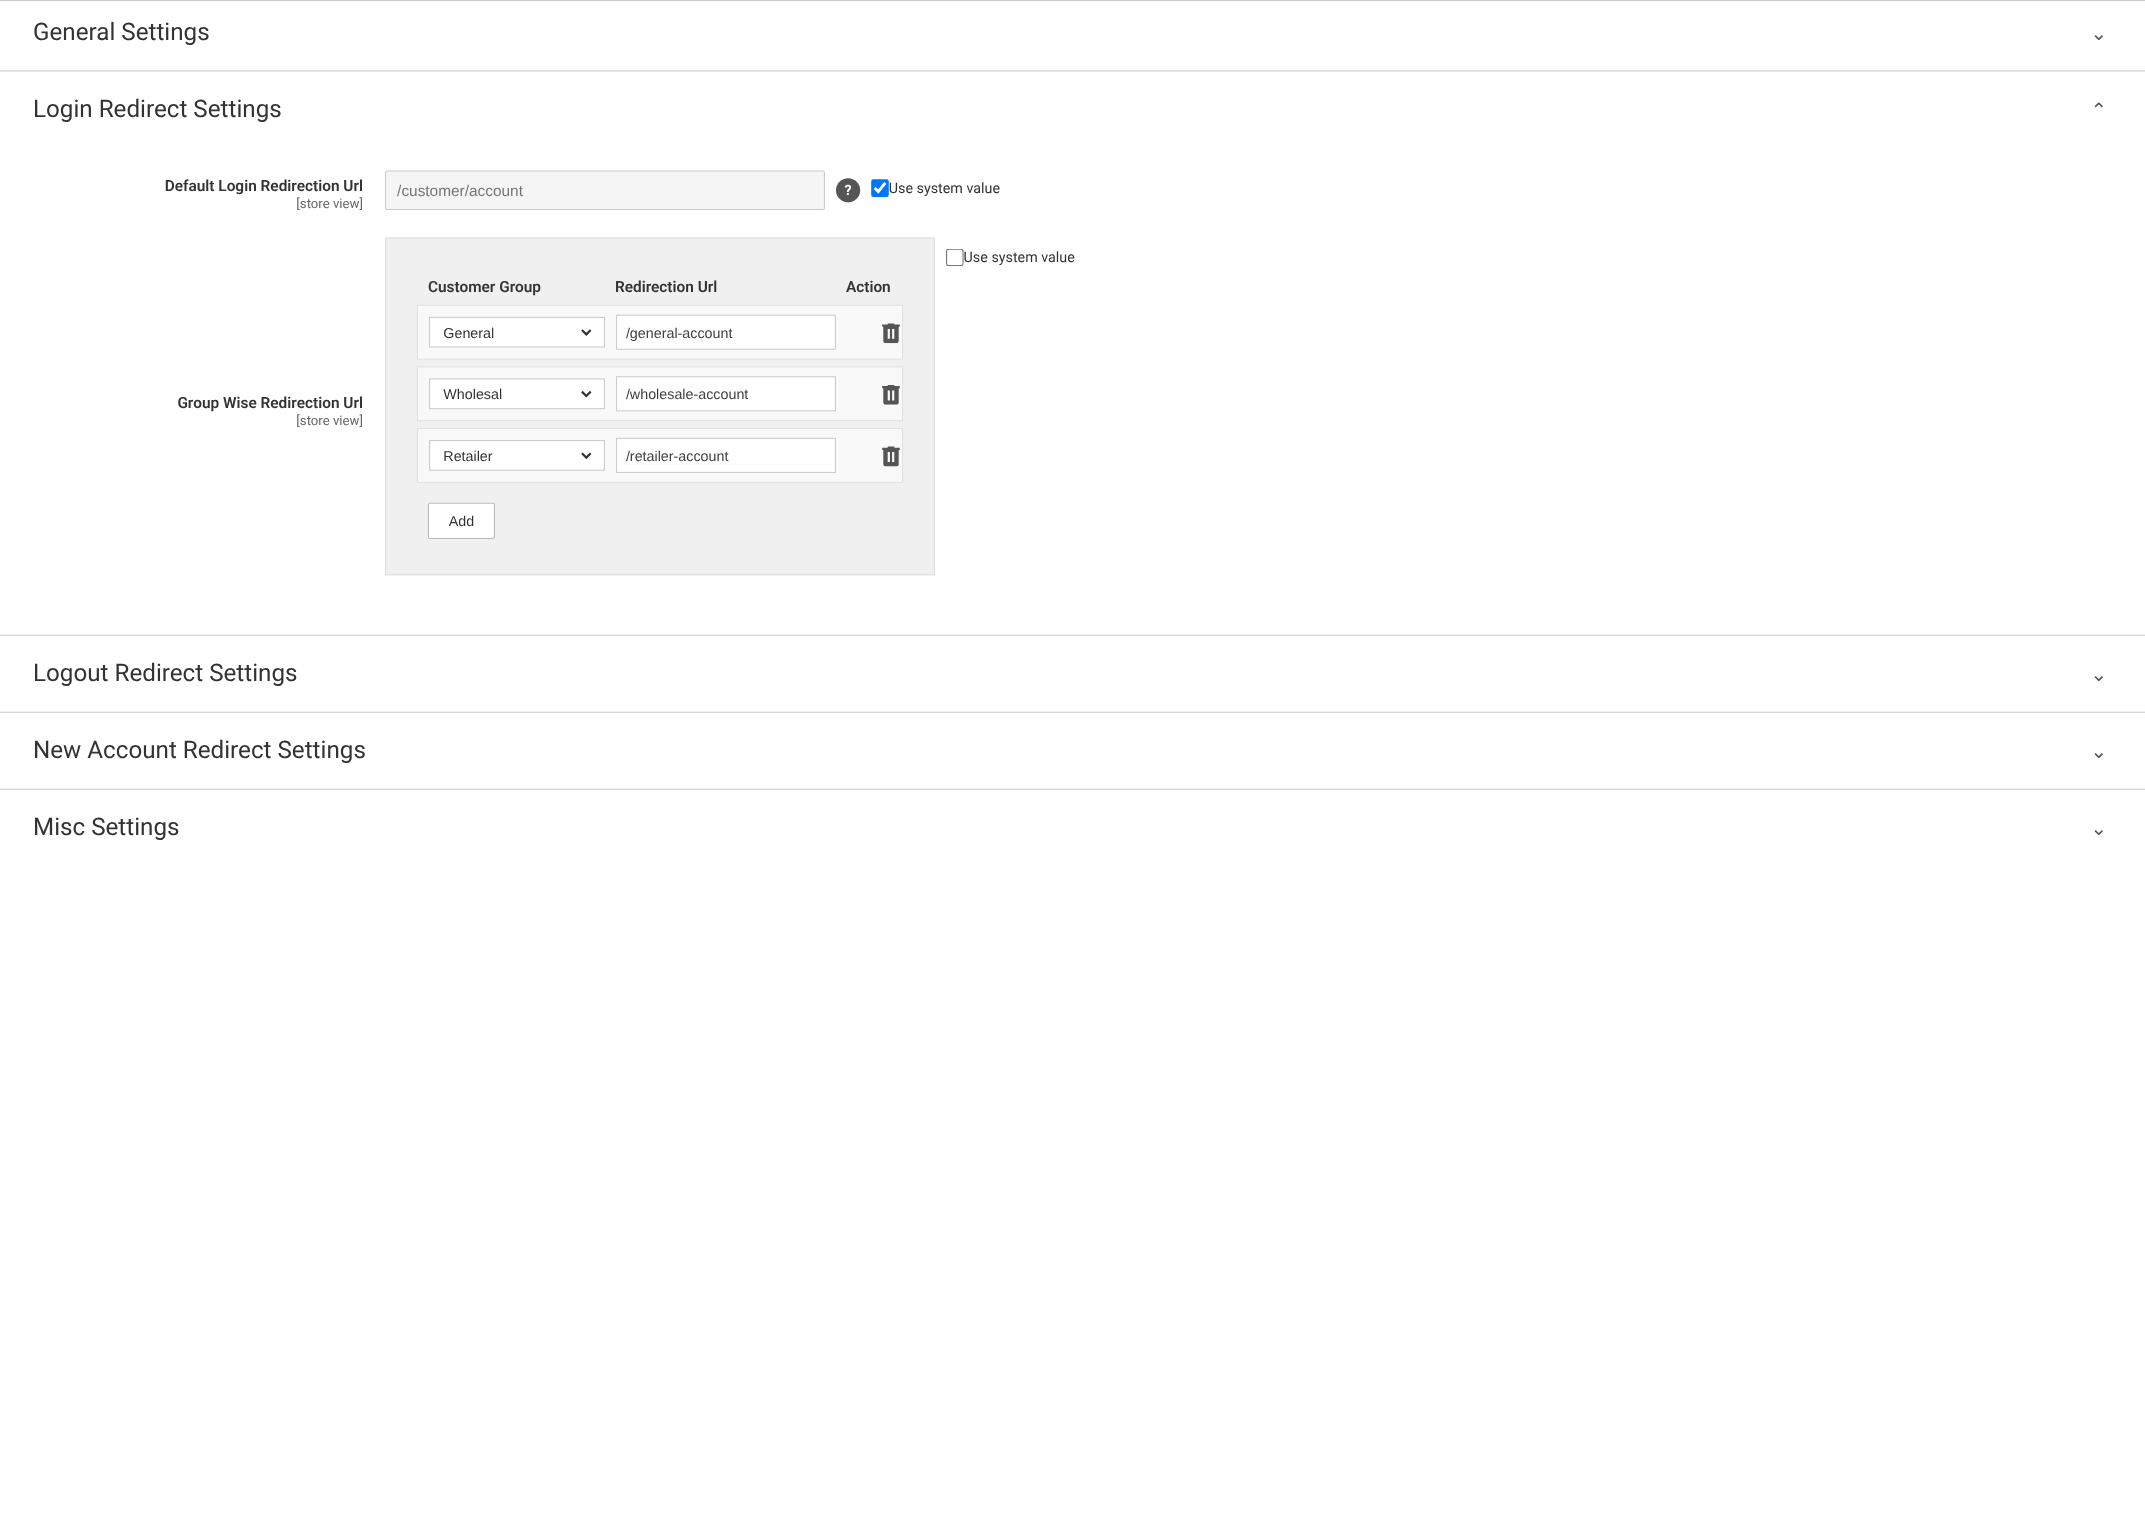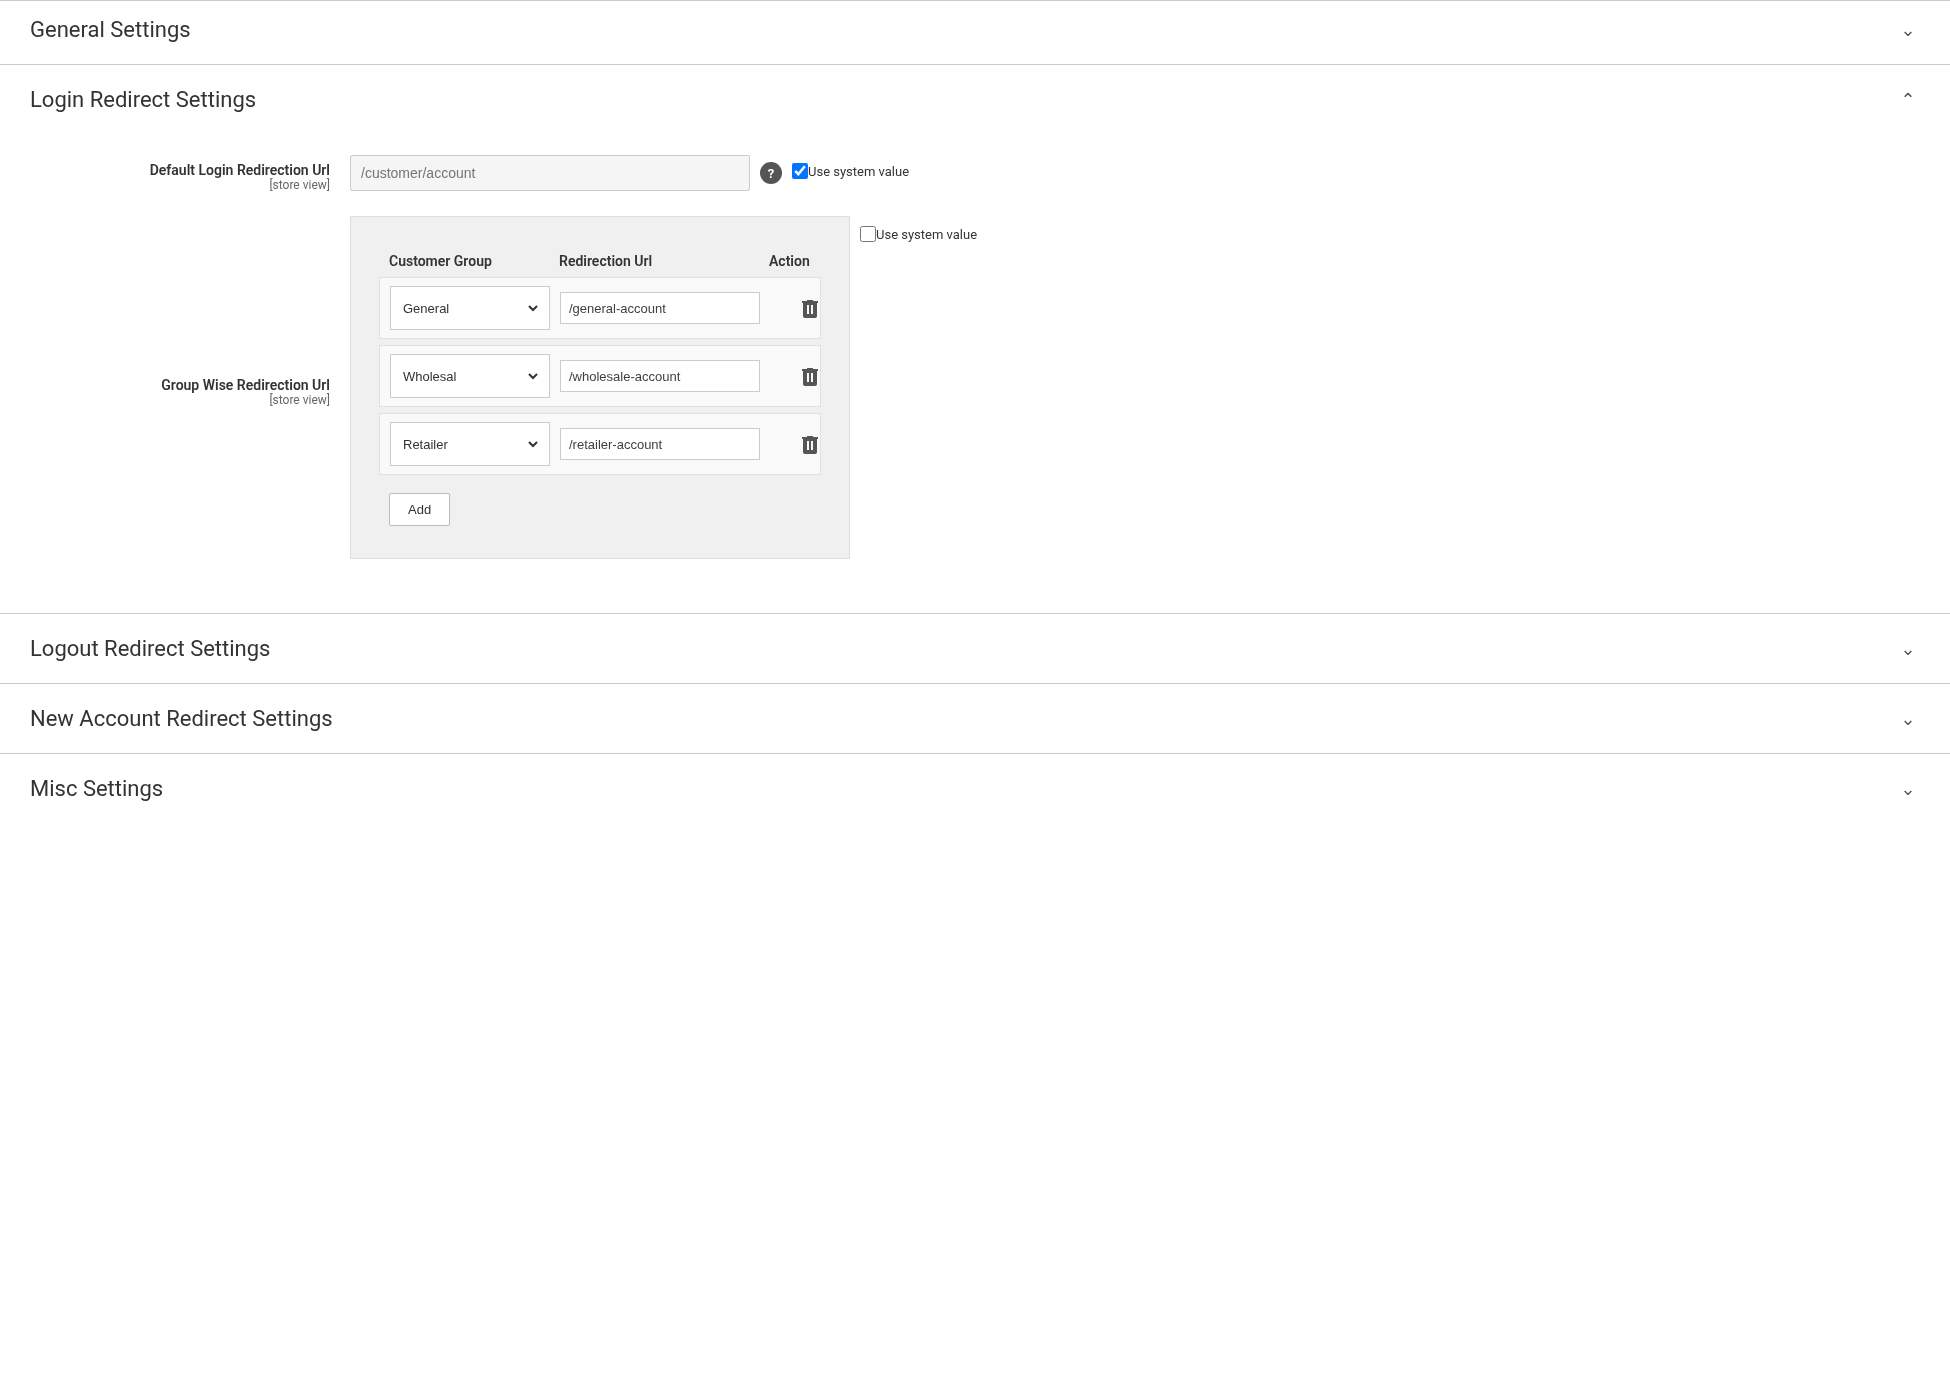--- a/index.html
+++ b/index.html
@@ -154,21 +154,21 @@
       background: #f9f9f9;
       margin-bottom: 6px;
       border: 1px solid #e0e0e0;
     }
 
     .group-select {
       display: flex;
       align-items: center;
       border: 1px solid #ccc;
       background: #fff;
-      height: 44px;
+      height: 28px;
       padding: 0 8px;
       font-size: 13px;
     }
 
     .group-select select {
       border: none;
       background: transparent;
       font-size: 13px;
       color: #333;
       outline: none;

